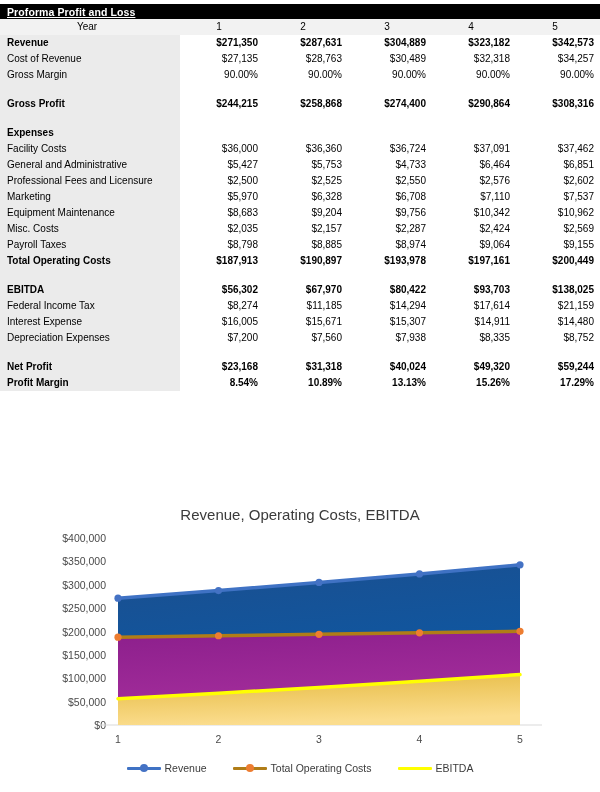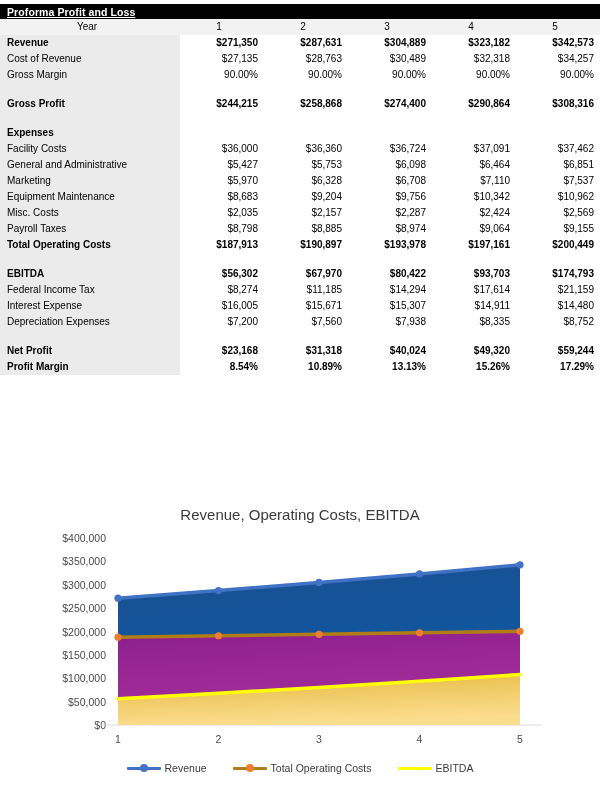--- a/index.html
+++ b/index.html
@@ -159,23 +159,31 @@
           <td class="val">$36,000</td>
           <td class="val">$36,360</td>
           <td class="val">$36,724</td>
           <td class="val">$37,091</td>
           <td class="val">$37,462</td>
         </tr>
         <tr>
           <td class="label">General and Administrative</td>
           <td class="val">$5,427</td>
           <td class="val">$5,753</td>
-          <td class="val">$6,098</td>
+          <td class="val">$4,733</td>
           <td class="val">$6,464</td>
           <td class="val">$6,851</td>
+        </tr>
+        <tr>
+          <td class="label">Professional Fees and Licensure</td>
+          <td class="val">$2,500</td>
+          <td class="val">$2,525</td>
+          <td class="val">$2,550</td>
+          <td class="val">$2,576</td>
+          <td class="val">$2,602</td>
         </tr>
         <tr>
           <td class="label">Marketing</td>
           <td class="val">$5,970</td>
           <td class="val">$6,328</td>
           <td class="val">$6,708</td>
           <td class="val">$7,110</td>
           <td class="val">$7,537</td>
         </tr>
         <tr>
@@ -217,21 +225,21 @@
           <td class="val"></td>
           <td class="val"></td>
           <td class="val"></td>
         </tr>
         <tr class="bold">
           <td class="label">EBITDA</td>
           <td class="val">$56,302</td>
           <td class="val">$67,970</td>
           <td class="val">$80,422</td>
           <td class="val">$93,703</td>
-          <td class="val">$174,793</td>
+          <td class="val">$138,025</td>
         </tr>
         <tr>
           <td class="label">Federal Income Tax</td>
           <td class="val">$8,274</td>
           <td class="val">$11,185</td>
           <td class="val">$14,294</td>
           <td class="val">$17,614</td>
           <td class="val">$21,159</td>
         </tr>
         <tr>

